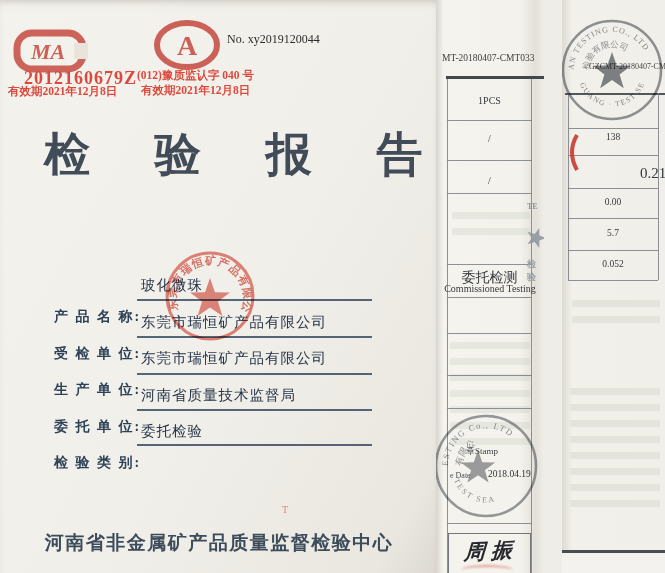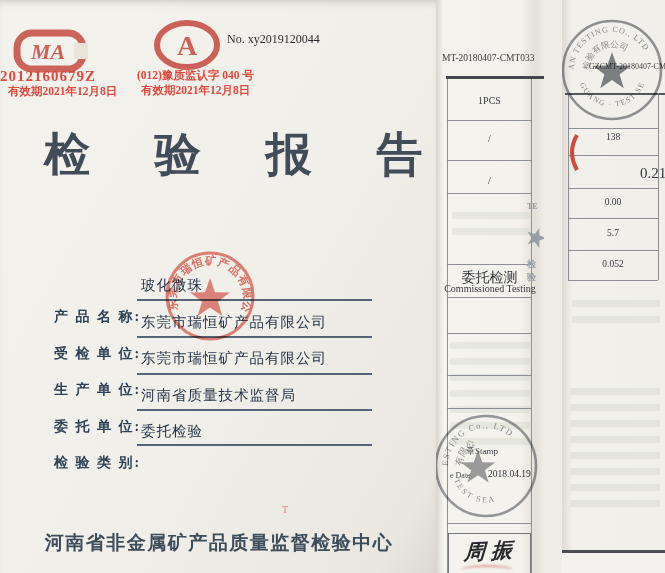--- a/index.html
+++ b/index.html
@@ -39,21 +39,21 @@
 
 <div id="screen">
 
   <div class="abs paper1">
 
     <svg class="abs seal" style="left:12px;top:28px" width="76" height="46" viewBox="0 0 76 46">
       <rect x="5" y="5" width="66" height="36" rx="15" fill="none" stroke="#d0544b" stroke-width="7"></rect>
       <rect x="62" y="15" width="14" height="16" fill="#f3f1ec"></rect>
       <text x="36" y="31" text-anchor="middle" font-size="22" font-weight="bold" font-style="italic" fill="#cf5148">MA</text>
     </svg>
-    <div class="abs certtxt red" style="left:0;top:68px;font-size:15px;letter-spacing:1px;">2012160679Z</div>
+    <div class="abs certtxt red" style="left:24px;top:68px;font-size:18px;letter-spacing:1px;">2012160679Z</div>
     <div class="abs certtxt red" style="left:8px;top:84px;font-size:11.5px;">有效期2021年12月8日</div>
 
     <svg class="abs seal" style="left:153px;top:20px" width="70" height="50" viewBox="0 0 70 50">
       <ellipse cx="34" cy="25" rx="30" ry="22" fill="none" stroke="#cf5148" stroke-width="6"></ellipse>
       <text x="34" y="35" text-anchor="middle" font-size="28" font-weight="bold" fill="#cf5148">A</text>
     </svg>
     <div class="abs certtxt red" style="left:137px;top:68px;font-size:11.5px;">(012)豫质监认字 040 号</div>
     <div class="abs certtxt red" style="left:141px;top:83px;font-size:11.5px;">有效期2021年12月8日</div>
 
     <div class="abs" style="left:227px;top:32px;font-size:12px;color:#2c2c2c;">No. xy2019120044</div>

